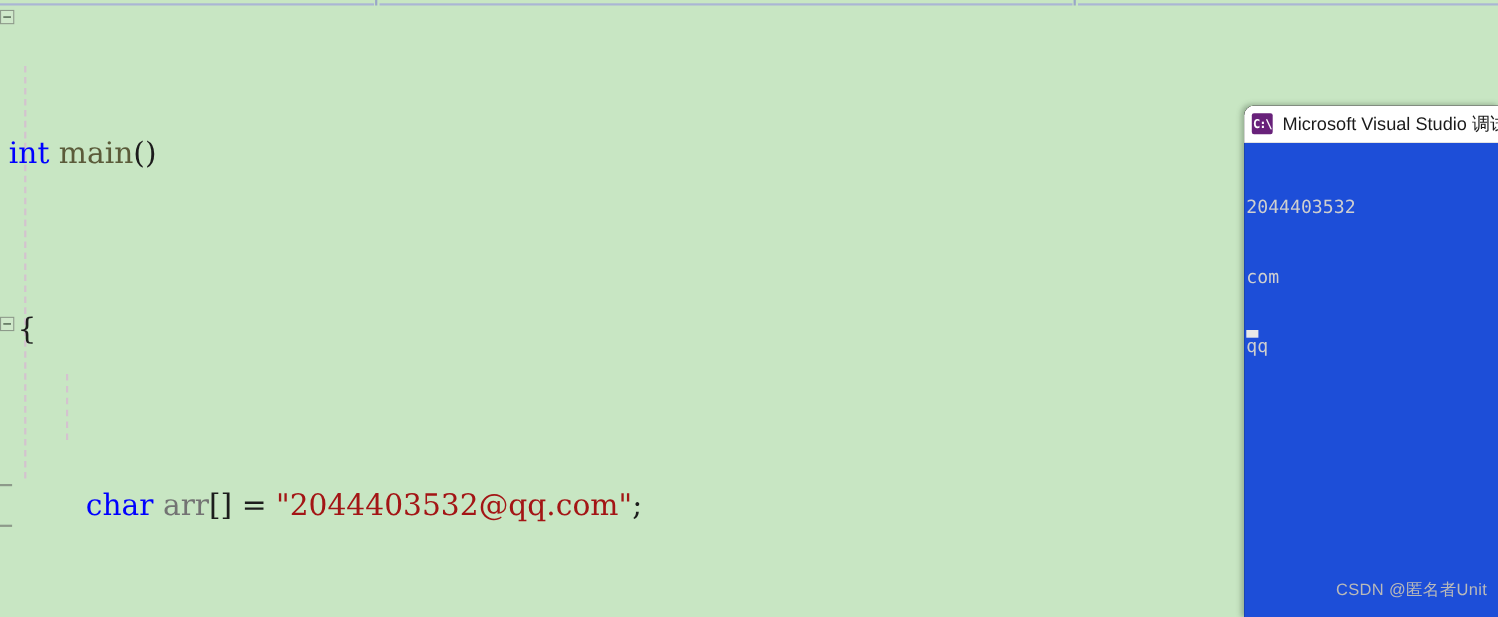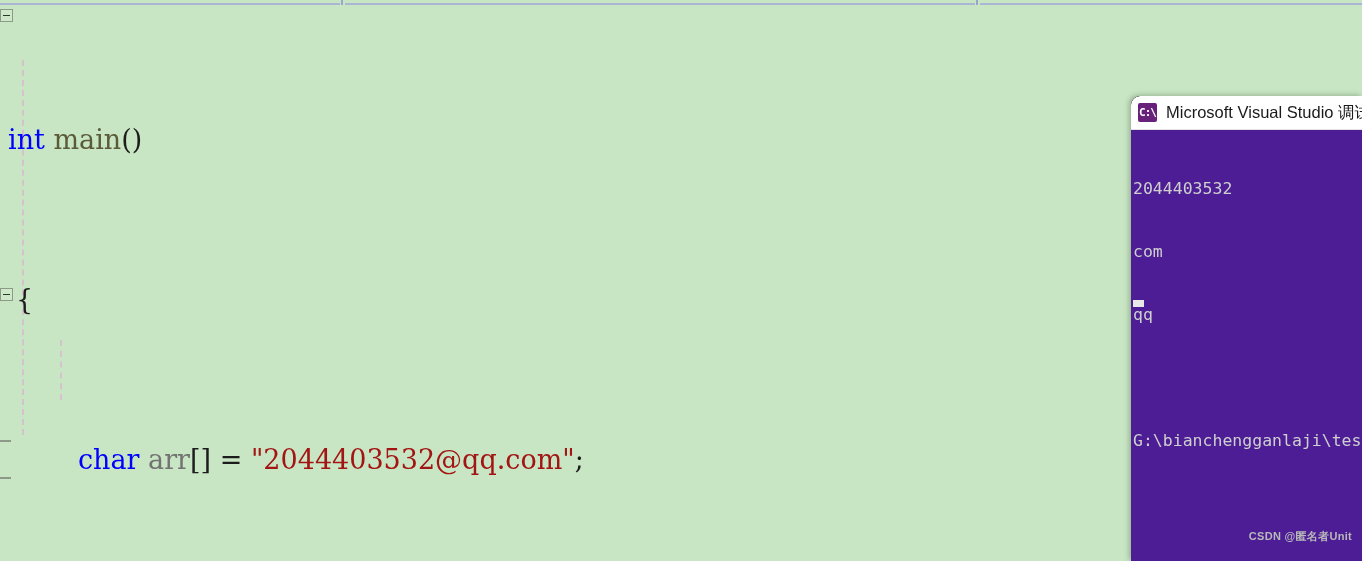--- a/index.html
+++ b/index.html
@@ -158,21 +158,21 @@
     color: #1a1a1a;
     white-space: nowrap;
     overflow: hidden;
   }
   #console-body {
     position: absolute;
     left: 0;
     top: 34px;
     right: 0;
     bottom: 0;
-    background: #4c1d95;
+    background: #1d4ed8;
     padding: 6px 0 2px 2px;
     box-sizing: border-box;
     font-family: "DejaVu Sans Mono", monospace;
     font-size: 16.5px;
     line-height: 21px;
     color: #cfcfcf;
     white-space: pre;
     overflow: hidden;
   }
   #console-body .cline { height: 21px; }
@@ -185,24 +185,23 @@
     height: 7px;
     background: #e8e8e8;
   }
   #watermark {
     position: absolute;
     left: 0;
     right: 10px;
     bottom: 14px;
     text-align: right;
     font-family: "Liberation Sans", sans-serif;
-    font-size: 11px;
+    font-size: 15px;
     color: #b9b9b9;
     letter-spacing: 0.3px;
-    font-weight: bold;
   }
 </style>
 </head>
 <body>
 
 <div id="editor">
 
   <div id="top-rule">
     <div class="seg" style="left:0px;  width:340px;"></div>
     <div class="seg" style="left:345px;width:630px;"></div>
@@ -253,18 +252,17 @@
   <div id="console-titlebar">
     <div id="console-icon">C:\</div>
     <div id="console-title">Microsoft Visual Studio 调试</div>
   </div>
 
   <div id="console-body">
     <div class="cline">2044403532</div>
     <div class="cline">com</div>
     <div class="cline">qq</div>
     <div class="blank"></div>
-    <div class="cline">G:\bianchengganlaji\tes</div>
     <div id="console-cursor"></div>
     <div id="watermark">CSDN @匿名者Unit</div>
   </div>
 
 </div>
 
 </body></html>

